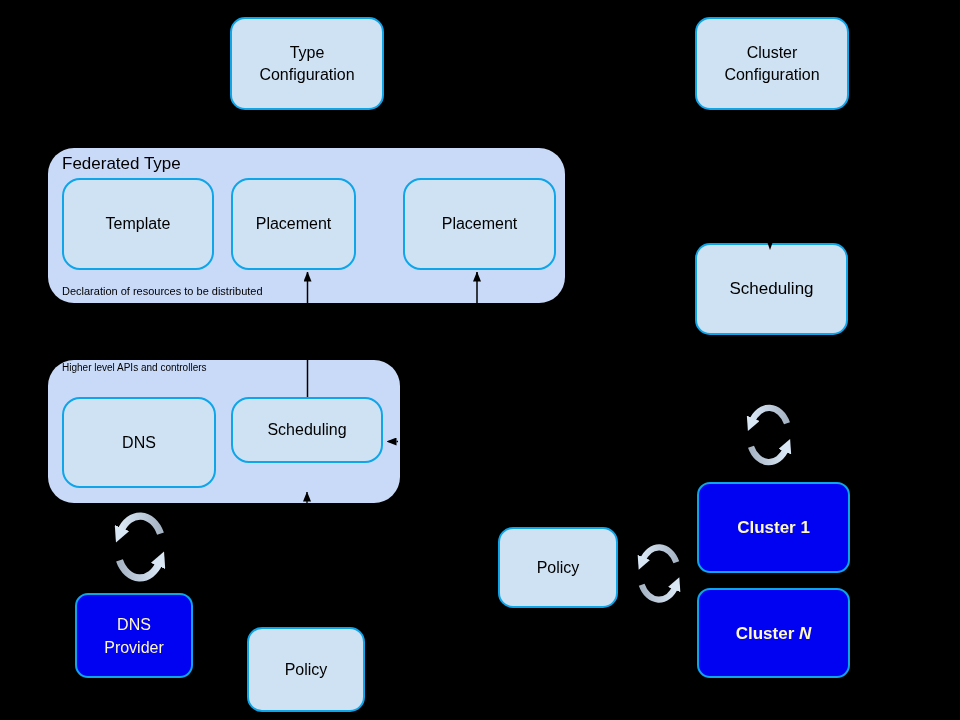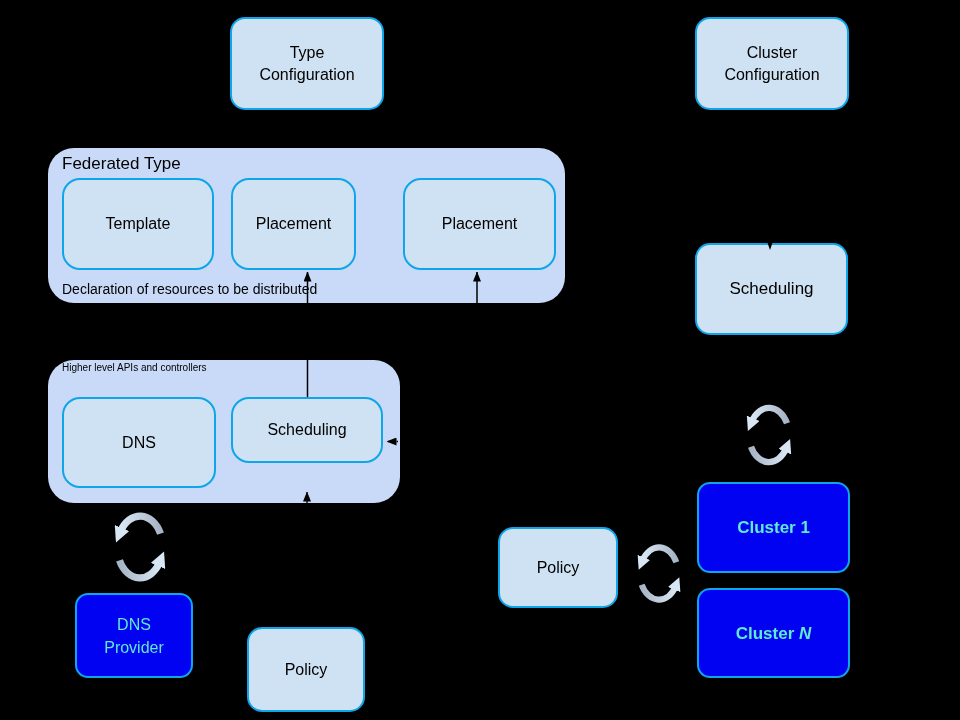--- a/index.html
+++ b/index.html
@@ -16,39 +16,39 @@
     position: absolute;
     display: flex;
     align-items: center;
     justify-content: center;
     text-align: center;
     box-sizing: border-box;
     border: 2px solid #0ea5e9;
   }
   .light { background: #cfe2f3; border-radius: 15px; font-size: 16px; line-height: 22px; }
   .inner { background: #cfe2f3; border-radius: 18px; font-size: 16px; }
-  .blue  { background: #0202f2; border-radius: 13px; color: #5eead4; font-size: 16px; line-height: 23px; }
+  .blue  { background: #0202f2; border-radius: 13px; color: #fef9c3; font-size: 16px; line-height: 23px; }
   .blue.bold { font-weight: bold; font-size: 17px; }
   .container-box {
     position: absolute;
     background: #c9daf8;
     border-radius: 26px;
     box-sizing: border-box;
   }
   .container-title {
     position: absolute;
     left: 14px; top: 6px;
     font-size: 17px;
     text-align: center;
   }
   .container-title.small { font-size: 10px; top: 2px; }
   .container-caption {
     position: absolute;
     left: 14px; bottom: 6px;
-    font-size: 14px;
+    font-size: 11px;
   }
   .sync { position: absolute; }
   #connector-layer {
     position: absolute;
     left: 0; top: 0;
     pointer-events: none;
   }
   .hidden-defs { position: absolute; width: 0; height: 0; }
 </style>
 </head>

